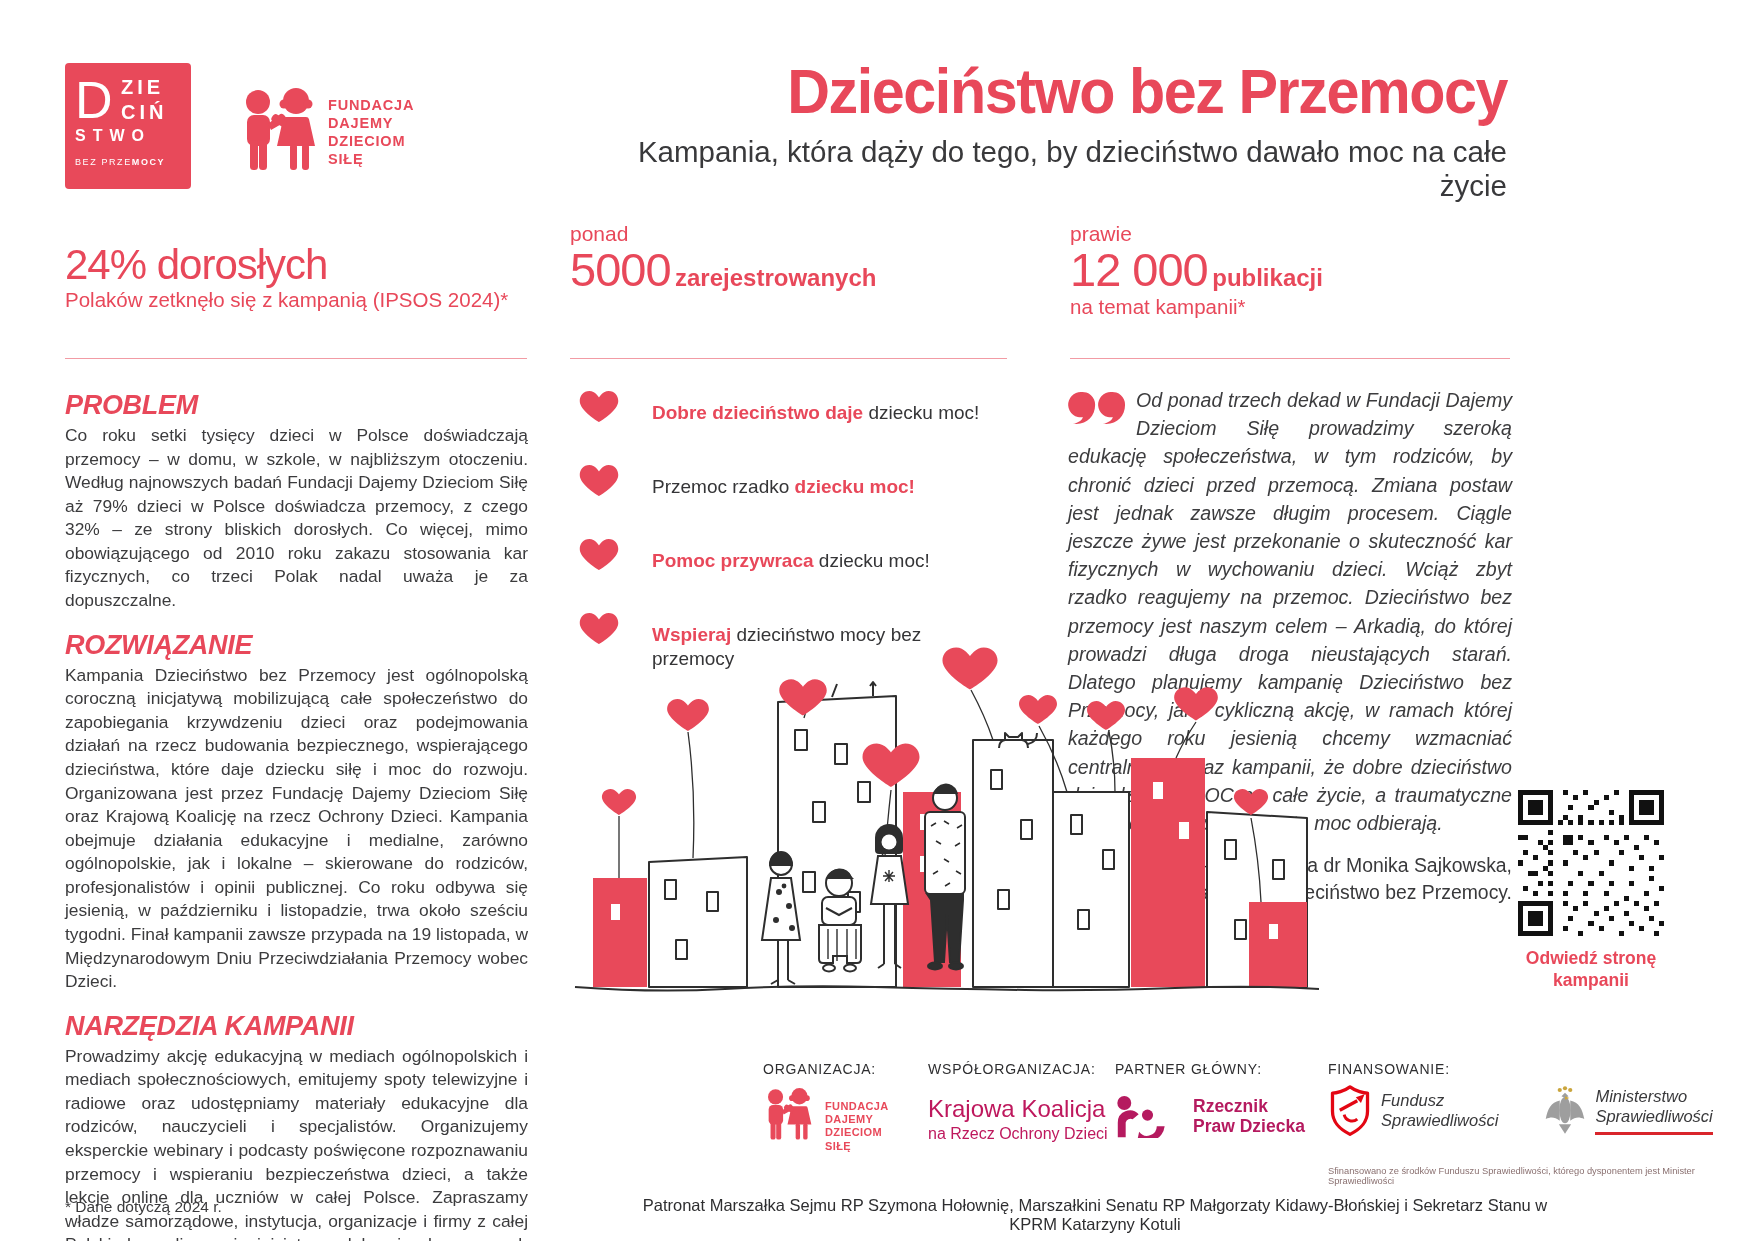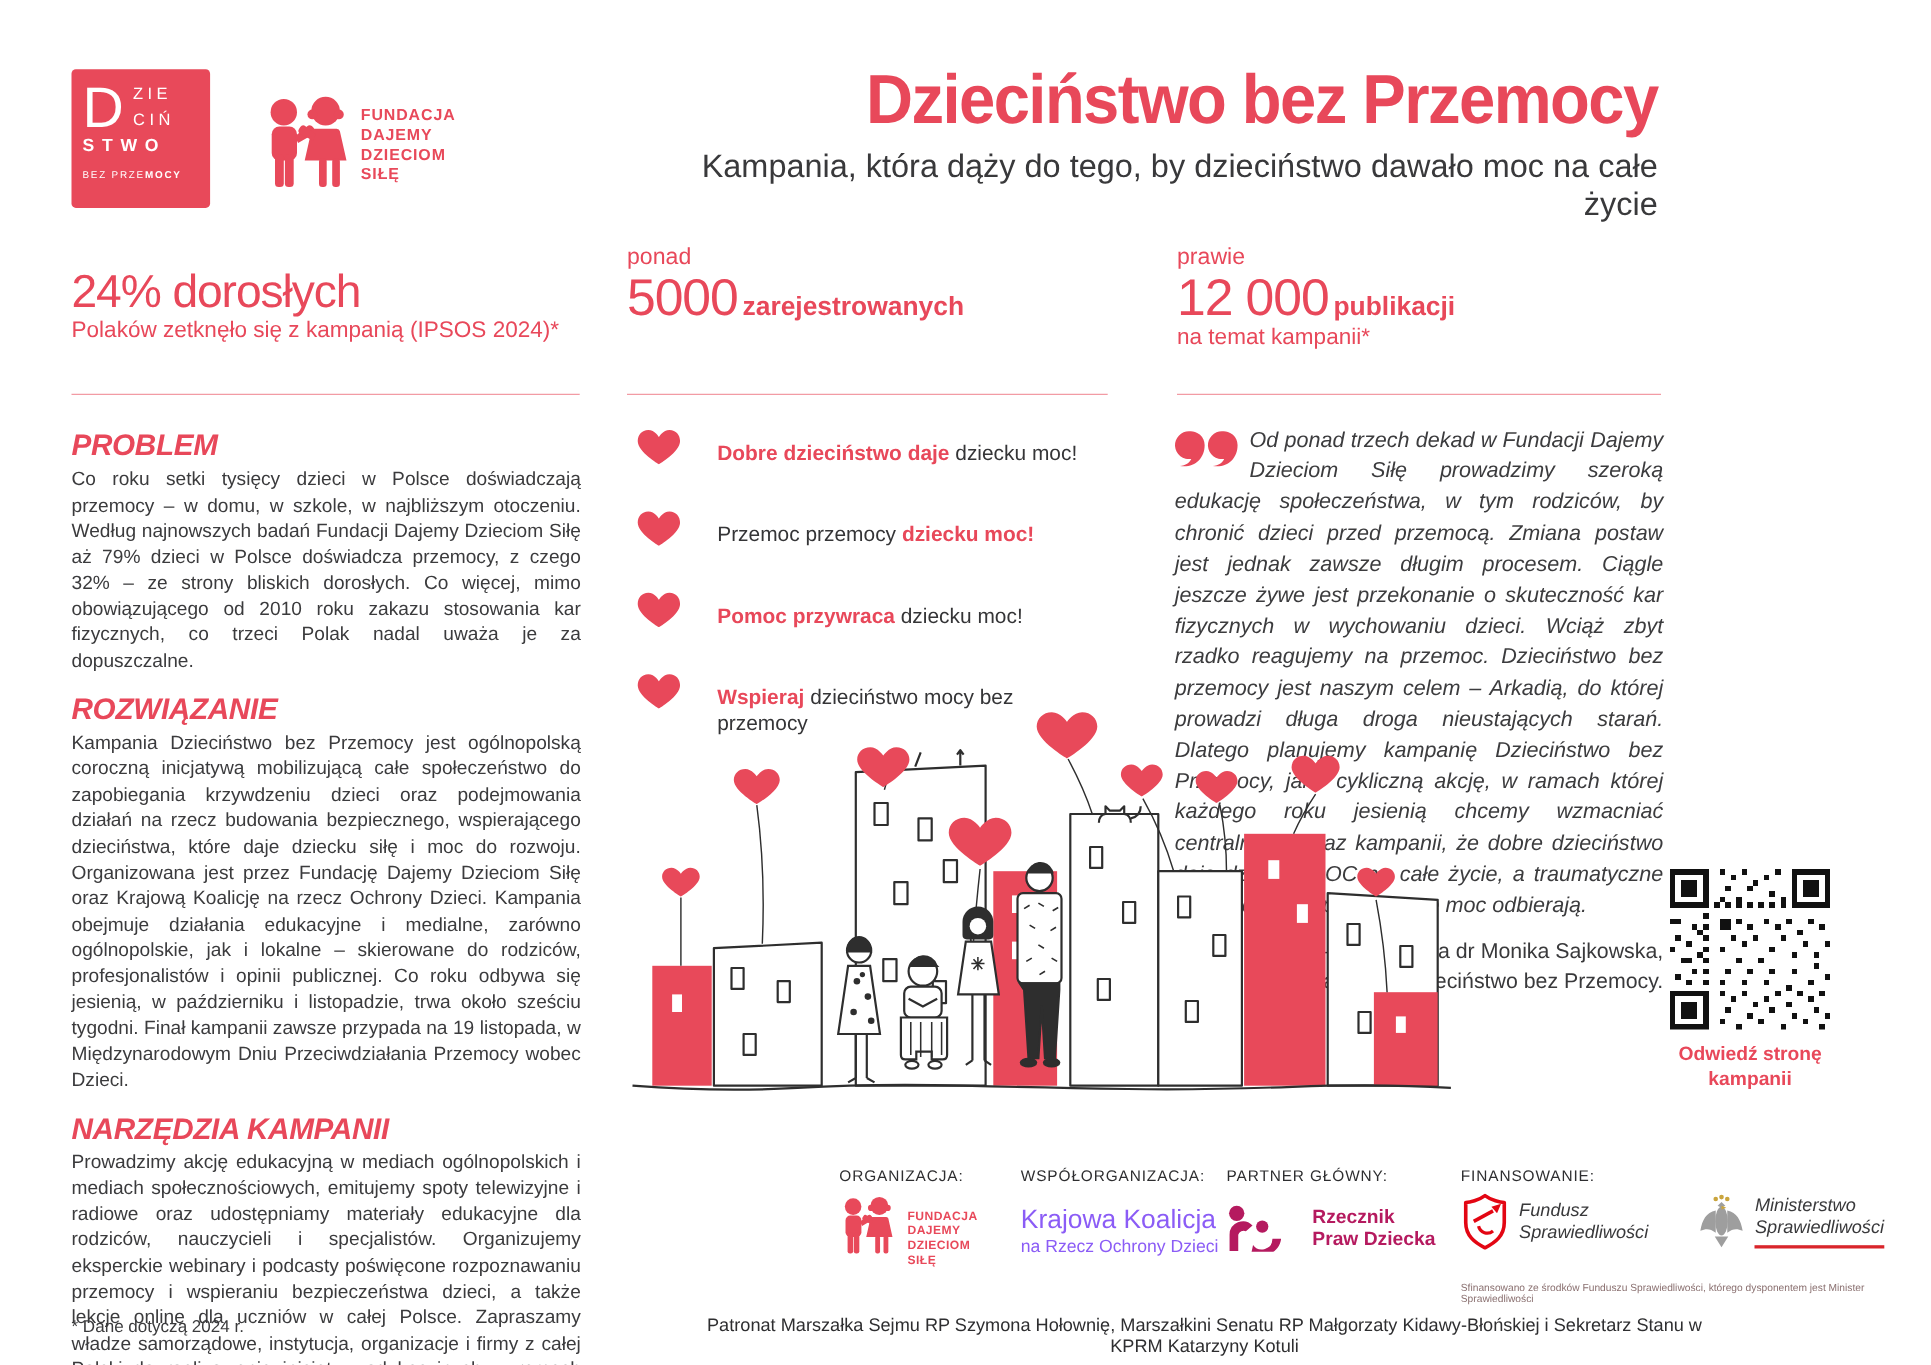--- a/index.html
+++ b/index.html
@@ -4,21 +4,21 @@
 <style>
   html,body{margin:0;padding:0;background:#fff;}
   .page{position:relative;width:1755px;height:1241px;background:#fff;overflow:hidden;
         font-family:"Liberation Sans","DejaVu Sans",sans-serif;color:#3b3b3d;}
   .red{color:#e8485a;}
   
   .logo-box{position:absolute;left:65px;top:63px;width:126px;height:126px;background:#e8495a;
             border-radius:4px;color:#fff;padding:12px 10px;box-sizing:border-box;}
   .logo-grid{display:grid;grid-template-columns:46px auto;align-items:center;}
   .big-d{grid-row:1/3;font-size:52px;font-weight:300;line-height:.9;}
-  .syll{font-size:15px;font-weight:400;letter-spacing:4px;line-height:1.25;}
+  .syll{font-size:20px;font-weight:700;letter-spacing:4px;line-height:1.25;}
   .stwo{font-size:16px;font-weight:600;letter-spacing:7px;margin-top:2px;}
   .tagline{margin-top:12px;font-size:9px;letter-spacing:1.6px;}
   .tagline b{font-weight:800;}
   .kids-icon{position:absolute;left:238px;top:86px;}
   .fdds-text{position:absolute;left:328px;top:96px;font-size:14.5px;font-weight:800;
              letter-spacing:.8px;color:#e8495a;line-height:1.25;}
   .fdds-text span{display:block;}
   .header-right{position:absolute;left:570px;top:60px;width:937px;text-align:right;}
   .main-title{font-size:63px;font-weight:800;letter-spacing:-1.5px;color:#e8485a;line-height:1;
               transform:scaleX(.94);transform-origin:right center;}
@@ -61,21 +61,21 @@
   .qr{position:absolute;left:1518px;top:790px;width:146px;height:146px;}
   .qr-label{position:absolute;left:1503px;top:948px;width:176px;text-align:center;
             font-size:17.5px;font-weight:800;color:#e8485a;line-height:1.25;}
   .qr-label span{display:block;}
   
   .p-label{position:absolute;top:1061px;font-size:14px;letter-spacing:.8px;color:#2e2e30;}
   .lbl-org{left:763px;} .lbl-wsp{left:928px;} .lbl-par{left:1115px;} .lbl-fin{left:1328px;}
   .org-logo{position:absolute;left:763px;top:1086px;display:flex;gap:8px;align-items:flex-start;}
   .org-lines{font-size:11px;font-weight:800;color:#e8495a;letter-spacing:.4px;line-height:1.2;margin-top:14px;}
   .org-lines span{display:block;}
-  .wsp-logo{position:absolute;left:928px;top:1096px;color:#8b5cf6;}
+  .wsp-logo{position:absolute;left:928px;top:1096px;color:#be185d;}
   .wsp-l1{font-size:24px;line-height:1.1;}
   .wsp-l2{font-size:16px;margin-top:3px;}
   .par-logo{position:absolute;left:1115px;top:1094px;display:flex;gap:26px;align-items:center;}
   .par-text{font-size:17.5px;font-weight:800;color:#b51a5f;line-height:1.15;}
   .par-text span{display:block;}
   .fin-logos{position:absolute;left:1328px;top:1084px;display:flex;gap:46px;align-items:center;}
   .fin-item{display:flex;gap:9px;align-items:center;font-style:italic;}
   .fin-text{font-size:16.5px;color:#39393b;line-height:1.2;}
   .fin-text span{display:block;}
   .min-underline{height:3px;background:#d9252b;margin-top:5px;}
@@ -163,21 +163,21 @@
     <div class="slogan">
       <svg class="heart" viewBox="0 0 44 36">
           <path fill="#e8485a" d="M22 8 C22 8 18 1 11.5 1 C5 1 1 6 1 12 C1 23 22 35 22 35 C22 35 43 23 43 12 C43 6 39 1 32.5 1 C26 1 22 8 22 8 Z"></path>
         </svg>
       <p class="slogan-text"><span class="s-red">Dobre dzieciństwo daje</span> <span class="s-dark">dziecku moc!</span></p>
     </div>
     <div class="slogan">
       <svg class="heart" viewBox="0 0 44 36">
           <path fill="#e8485a" d="M22 8 C22 8 18 1 11.5 1 C5 1 1 6 1 12 C1 23 22 35 22 35 C22 35 43 23 43 12 C43 6 39 1 32.5 1 C26 1 22 8 22 8 Z"></path>
         </svg>
-      <p class="slogan-text"><span class="s-dark">Przemoc przemocy</span> <span class="s-red">dziecku moc!</span></p>
+      <p class="slogan-text"><span class="s-dark">Przemoc rzadko</span> <span class="s-red">dziecku moc!</span></p>
     </div>
     <div class="slogan">
       <svg class="heart" viewBox="0 0 44 36">
           <path fill="#e8485a" d="M22 8 C22 8 18 1 11.5 1 C5 1 1 6 1 12 C1 23 22 35 22 35 C22 35 43 23 43 12 C43 6 39 1 32.5 1 C26 1 22 8 22 8 Z"></path>
         </svg>
       <p class="slogan-text"><span class="s-red">Pomoc przywraca</span> <span class="s-dark">dziecku moc!</span></p>
     </div>
     <div class="slogan">
       <svg class="heart" viewBox="0 0 44 36">
           <path fill="#e8485a" d="M22 8 C22 8 18 1 11.5 1 C5 1 1 6 1 12 C1 23 22 35 22 35 C22 35 43 23 43 12 C43 6 39 1 32.5 1 C26 1 22 8 22 8 Z"></path>

